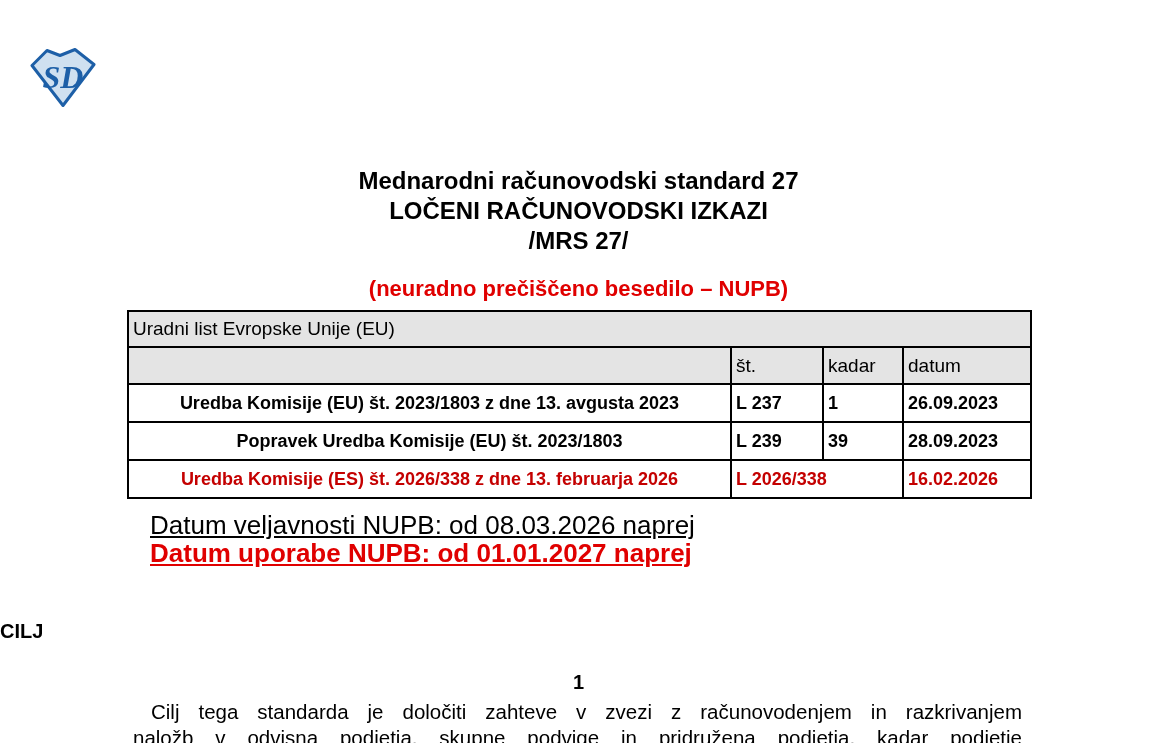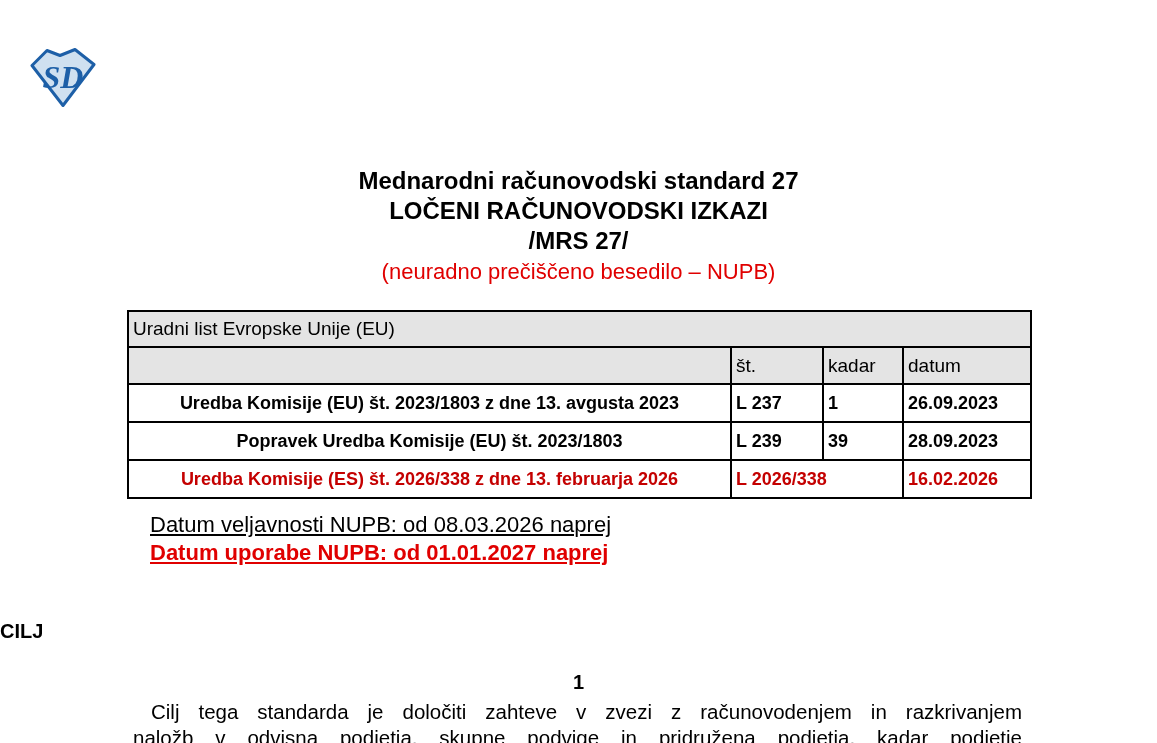--- a/index.html
+++ b/index.html
@@ -12,37 +12,37 @@
   *{box-sizing:border-box;}
   html,body{margin:0;padding:0;}
   body{
     width:1157px;height:743px;position:relative;overflow:hidden;
     background:#ffffff;color:#000;
     font-family:"Liberation Sans", sans-serif;
   }
   .logo{position:absolute;left:30px;top:45px;width:66px;height:63px;}
   .title-block{position:absolute;left:0;right:0;top:166px;text-align:center;}
   .title-line{font-size:24px;font-weight:bold;line-height:30px;}
-  .subtitle{font-size:22px;font-weight:normal;line-height:29px;color:var(--red);margin-top:1px;}
+  .subtitle{font-size:22px;font-weight:bold;line-height:29px;color:var(--red);margin-top:18px;}
 
   table.oj{
     position:absolute;left:127px;top:310px;width:903px;
     border-collapse:collapse;table-layout:fixed;
   }
   table.oj td{
     border:2px solid #000;padding:0 4px;font-size:19px;
     text-align:left;vertical-align:middle;overflow:hidden;white-space:nowrap;
   }
   tr.caption-row td{background:var(--header-gray);height:36px;}
   tr.head-row td{background:var(--header-gray);height:37px;}
   tr.body-row td{font-weight:bold;font-size:18px;height:38px;}
   tr.body-row td.name-cell{text-align:center;}
   tr.red-row td{color:var(--table-red);}
 
-  .dates{position:absolute;left:150px;top:511px;font-size:22px;line-height:28px;}
+  .dates{position:absolute;left:150px;top:511px;font-size:26px;line-height:28px;}
   .date-effective{color:#000;text-decoration:underline;}
   .date-application{color:var(--red);font-weight:bold;text-decoration:underline;}
 
   .section-heading{position:absolute;left:0;right:0;top:620px;
     font-size:20px;font-weight:bold;}
   .para-number{position:absolute;left:0;right:0;top:671px;text-align:center;
     font-size:20px;font-weight:bold;}
   .paragraph{position:absolute;left:133px;top:699px;width:889px;font-size:20.5px;line-height:26px;}
   .para-line{text-align:justify;text-align-last:justify;}
   .para-line.first{padding-left:18px;}

